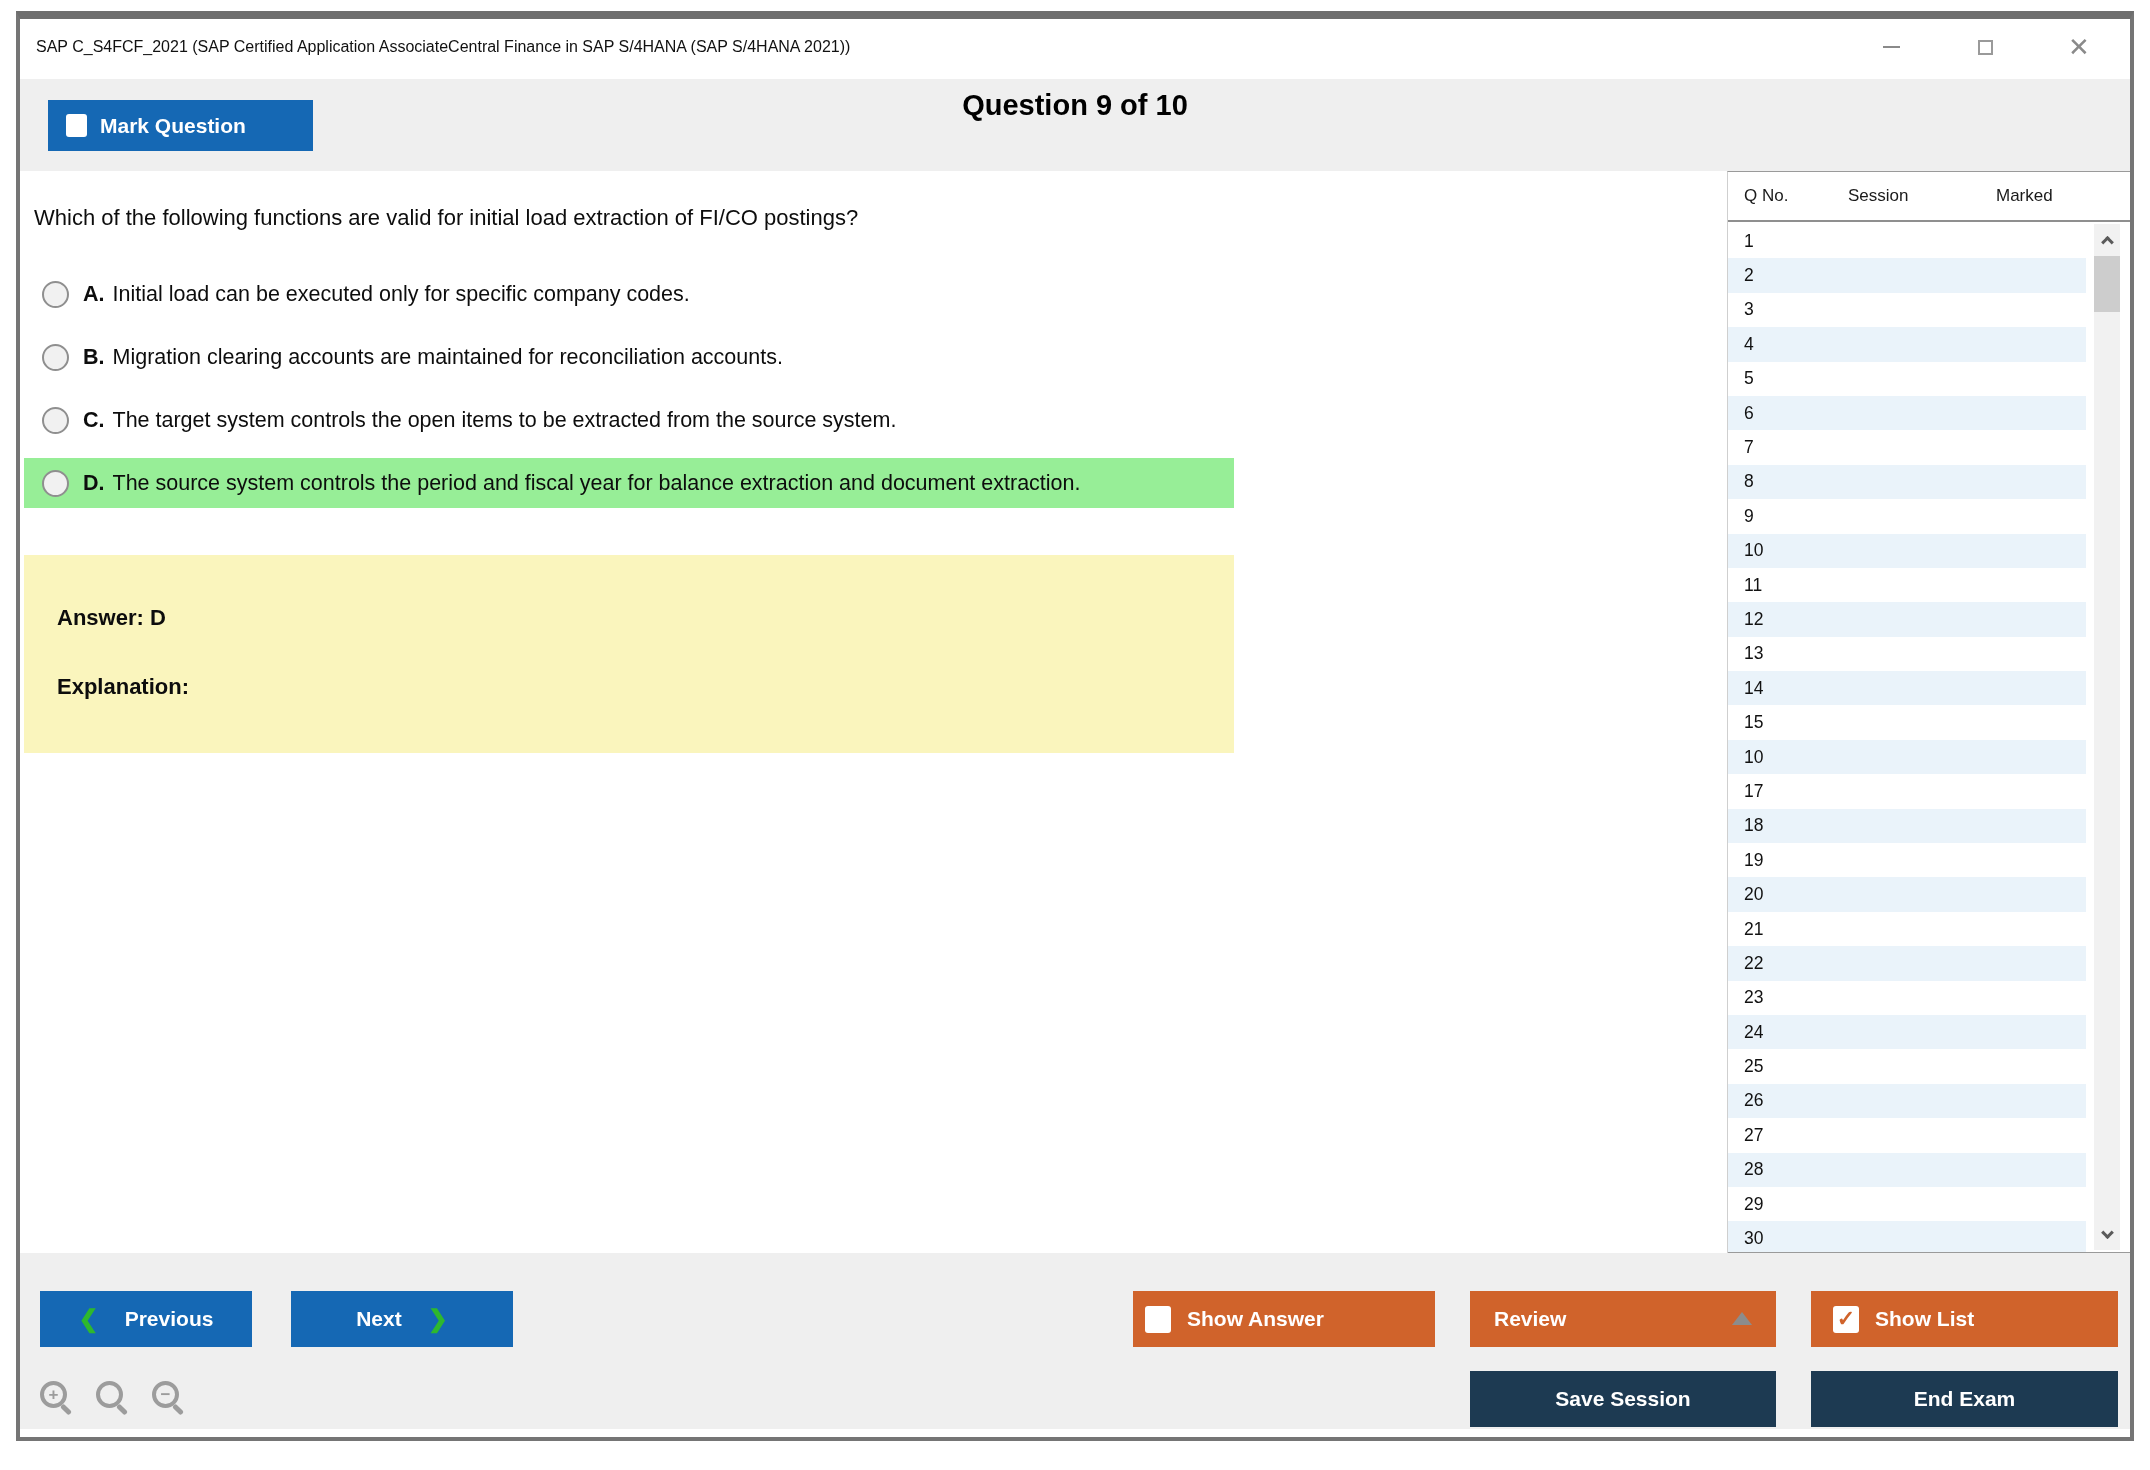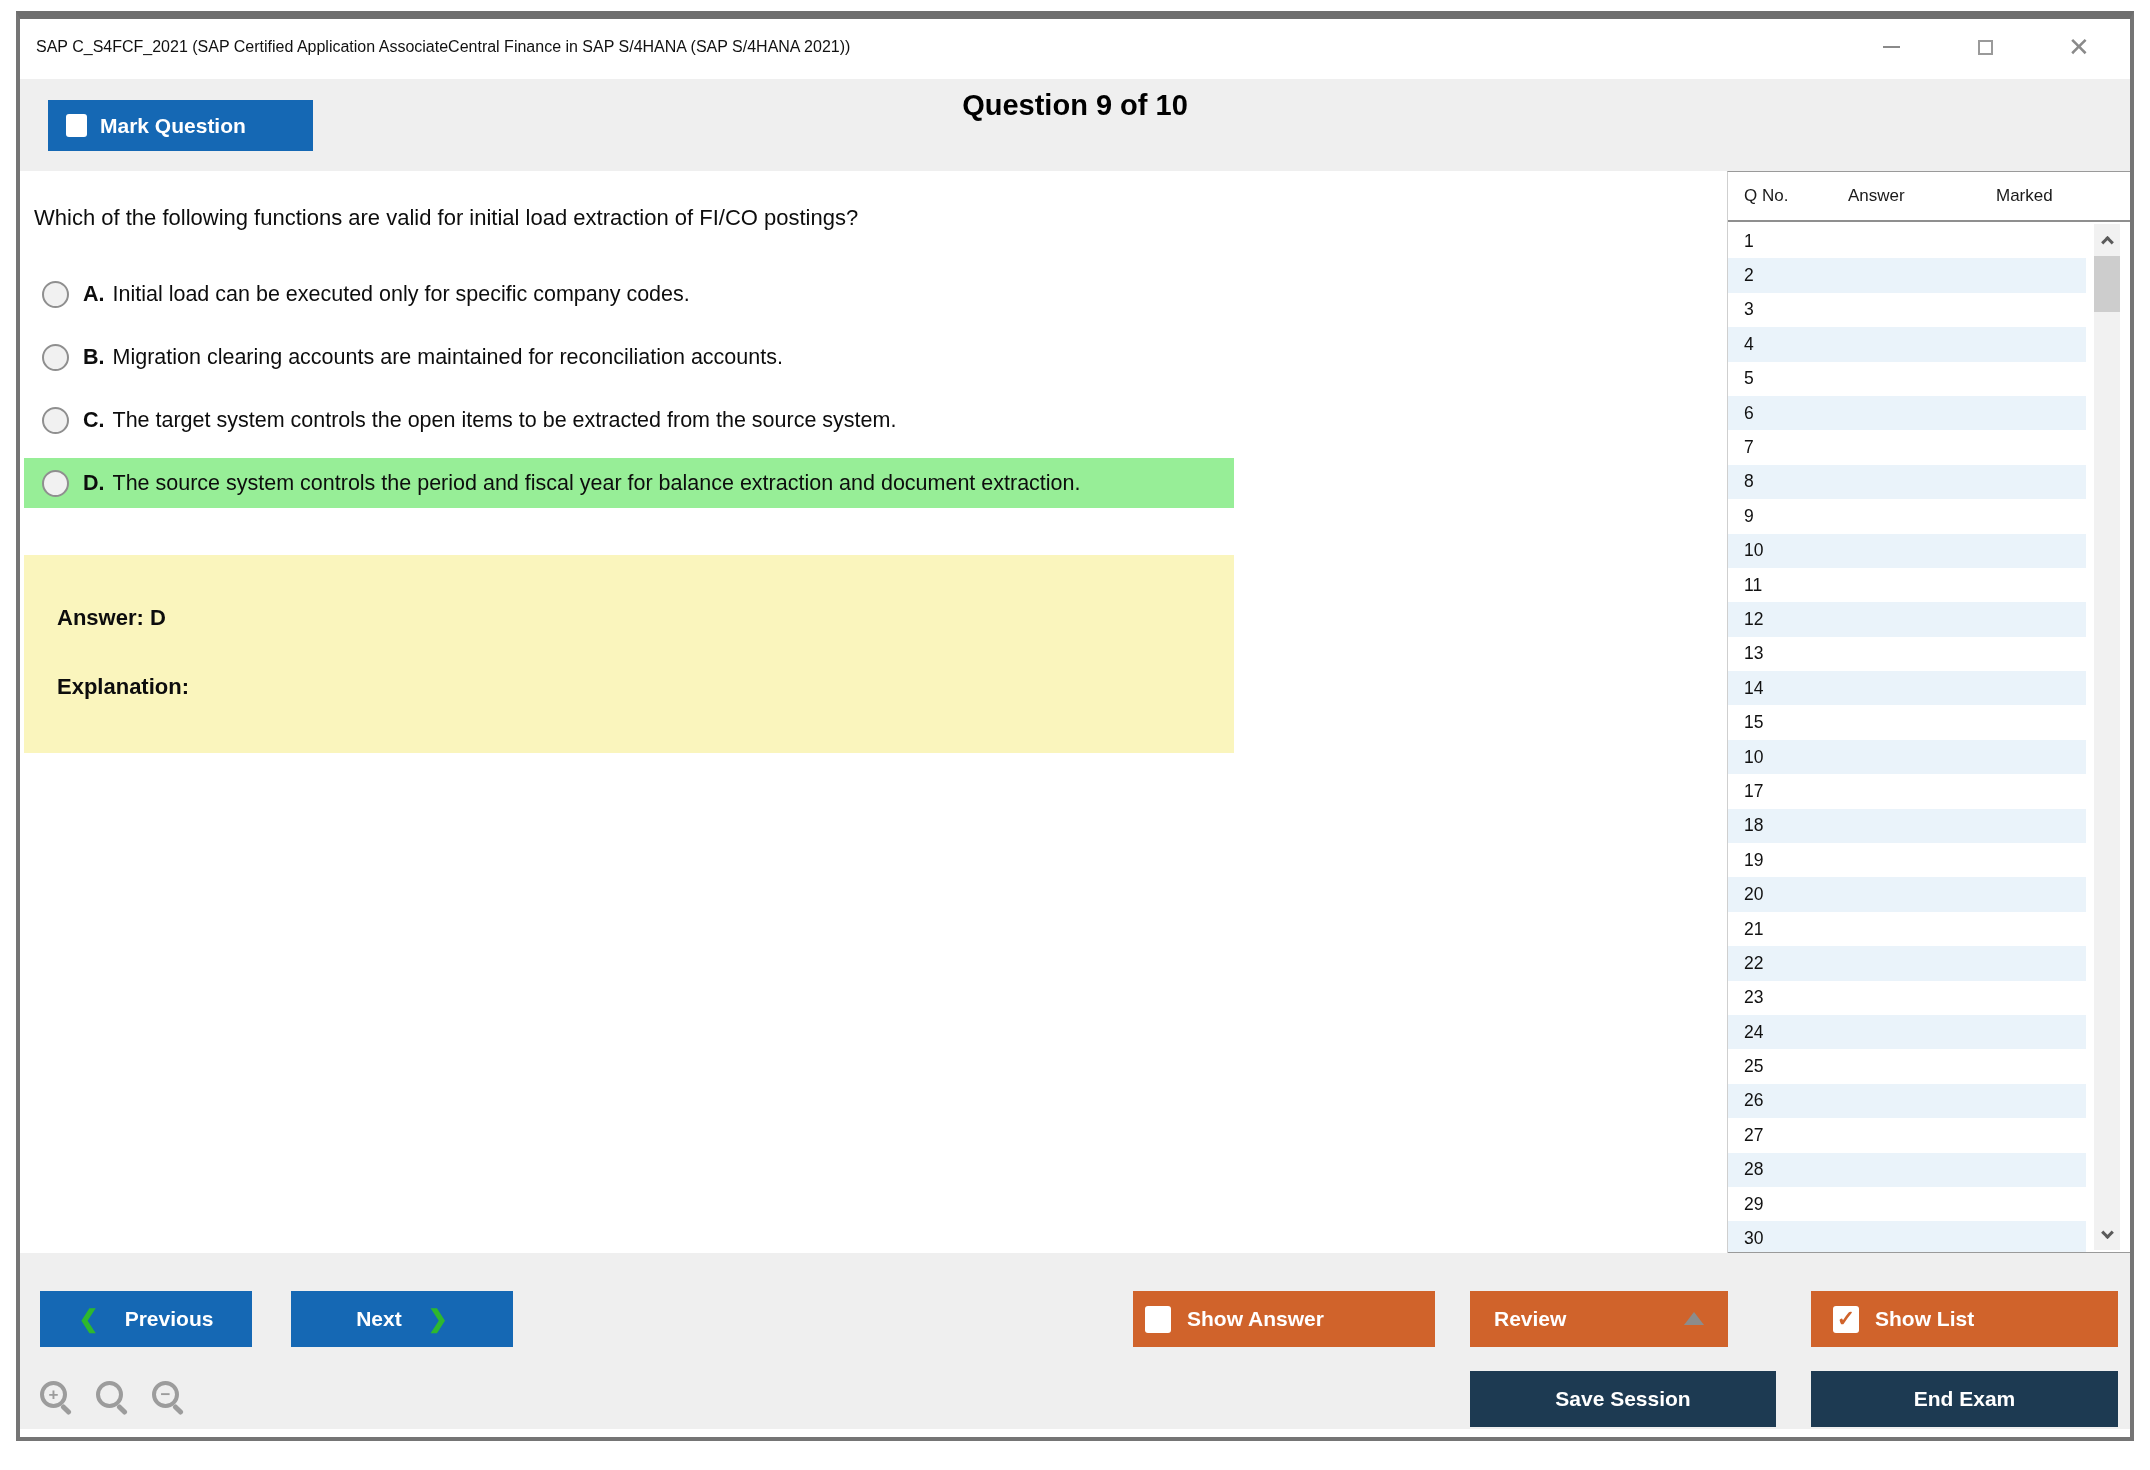--- a/index.html
+++ b/index.html
@@ -69,21 +69,21 @@
 
   
   .bottomstrip { position:relative; height:176px; background:#efefef; }
   .btn { border:none; cursor:pointer; color:#fff; font-weight:bold; font-size:21px;
          display:flex; align-items:center; justify-content:center; position:absolute; }
   .btn-prev { left:20px; top:38px; width:212px; height:56px; background:#1568b4; gap:26px; }
   .btn-next { left:271px; top:38px; width:222px; height:56px; background:#1568b4; gap:26px; }
   .nav-chev { color:#2eb82e; font-size:24px; font-weight:bold; }
   .btn-show-answer { left:1113px; top:38px; width:302px; height:56px; background:#d0632b;
                      justify-content:flex-start; padding-left:12px; }
-  .btn-review { left:1450px; top:38px; width:258px; height:56px; background:#d0632b;
+  .btn-review { left:1450px; top:38px; width:306px; height:56px; background:#d0632b;
                 justify-content:flex-start; padding-left:24px; }
   .review-caret { position:absolute; right:24px; top:21px; width:0; height:0;
                   border-left:10px solid transparent; border-right:10px solid transparent;
                   border-bottom:13px solid #8c8c8c; }
   .btn-show-list { left:1791px; top:38px; width:307px; height:56px; background:#d0632b;
                    justify-content:flex-start; padding-left:22px; }
   .checkbox.big { width:26px; height:27px; }
   .check-mark { color:#d0632b; font-size:22px; font-weight:bold; line-height:1; }
   .btn-save { left:1450px; top:118px; width:306px; height:56px; background:#1d3a52; font-weight:600; }
   .btn-end  { left:1791px; top:118px; width:307px; height:56px; background:#1d3a52; font-weight:600; }
@@ -154,21 +154,21 @@
 </div>
       <div class="answer-box">
         <div class="answer-line">Answer: D</div>
         <div class="explanation-line">Explanation:</div>
       </div>
     </div>
 
     <div class="sidebar">
       <div class="side-header">
         <span class="col-label col-qno">Q No.</span>
-        <span class="col-label col-answer">Answer</span>
+        <span class="col-label col-answer">Session</span>
         <span class="col-label col-marked">Marked</span>
       </div>
       <div class="side-list">
         <div id="qrows">
   <div class="qrow">
     <span class="qnum">1</span>
     <span></span>
     <span></span>
   </div>
 

